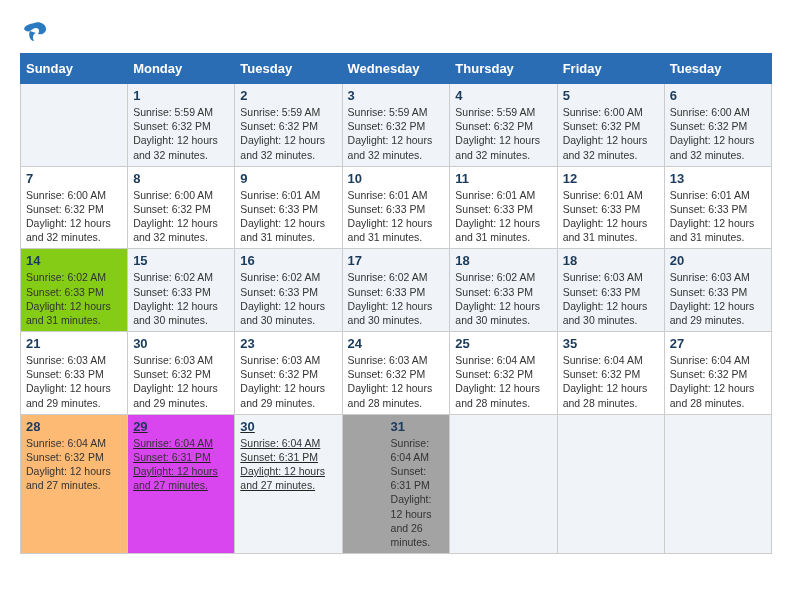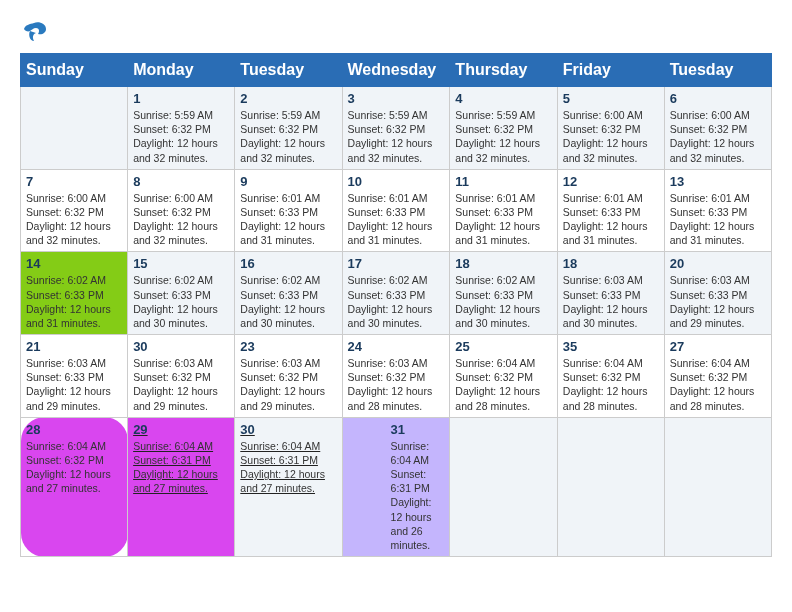--- a/index.html
+++ b/index.html
@@ -41,21 +41,21 @@
       margin-top: 2px;
     }
     .calendar {
       width: 100%;
       border-collapse: collapse;
       border: 1px solid #ccc;
     }
     .calendar th {
       background-color: #2a6db5;
       color: #fff;
-      font-size: 16px;
+      font-size: 13px;
       font-weight: bold;
       padding: 7px 5px;
       text-align: left;
       border: 1px solid #2a6db5;
     }
     .calendar td {
       border: 1px solid #ccc;
       vertical-align: top;
       padding: 4px 5px;
       width: 108px;
@@ -310,42 +310,42 @@
         </td>
         <td>
           <span class="day-number">27</span>
           <div class="day-info" style="white-space: pre-line;">Sunrise: 6:04 AM
 Sunset: 6:32 PM
 Daylight: 12 hours
 and 28 minutes.</div>
         </td>
       </tr>
       <tr style="background-color: rgb(240, 244, 248);">
-        <td style="background-color: #d946ef; border-radius: 24px;">
+        <td style="background-color: #fdba74;">
           <span class="day-number">28</span>
           <div class="day-info" style="white-space: pre-line;">Sunrise: 6:04 AM
 Sunset: 6:32 PM
 Daylight: 12 hours
 and 27 minutes.</div>
         </td>
         <td style="background-color: #d946ef; text-decoration: underline;">
           <span class="day-number">29</span>
           <div class="day-info" style="white-space: pre-line;">Sunrise: 6:04 AM
 Sunset: 6:31 PM
 Daylight: 12 hours
 and 27 minutes.</div>
         </td>
         <td style="background-color: rgb(240, 244, 248); text-decoration: underline;">
           <span class="day-number">30</span>
           <div class="day-info" style="white-space: pre-line;">Sunrise: 6:04 AM
 Sunset: 6:31 PM
 Daylight: 12 hours
 and 27 minutes.</div>
         </td>
-        <td style="background-color: #c4b5fd; padding-left: 48px;">
+        <td style="background-color: #a3a3a3; padding-left: 48px;">
           <span class="day-number">31</span>
           <div class="day-info" style="white-space: pre-line;">Sunrise: 6:04 AM
 Sunset: 6:31 PM
 Daylight: 12 hours
 and 26 minutes.</div>
         </td>
         <td class="empty" style="background-color: rgb(240, 244, 248);"></td>
         <td class="empty" style="background-color: rgb(240, 244, 248);"></td>
         <td class="empty" style="background-color: rgb(240, 244, 248);"></td>
       </tr>

